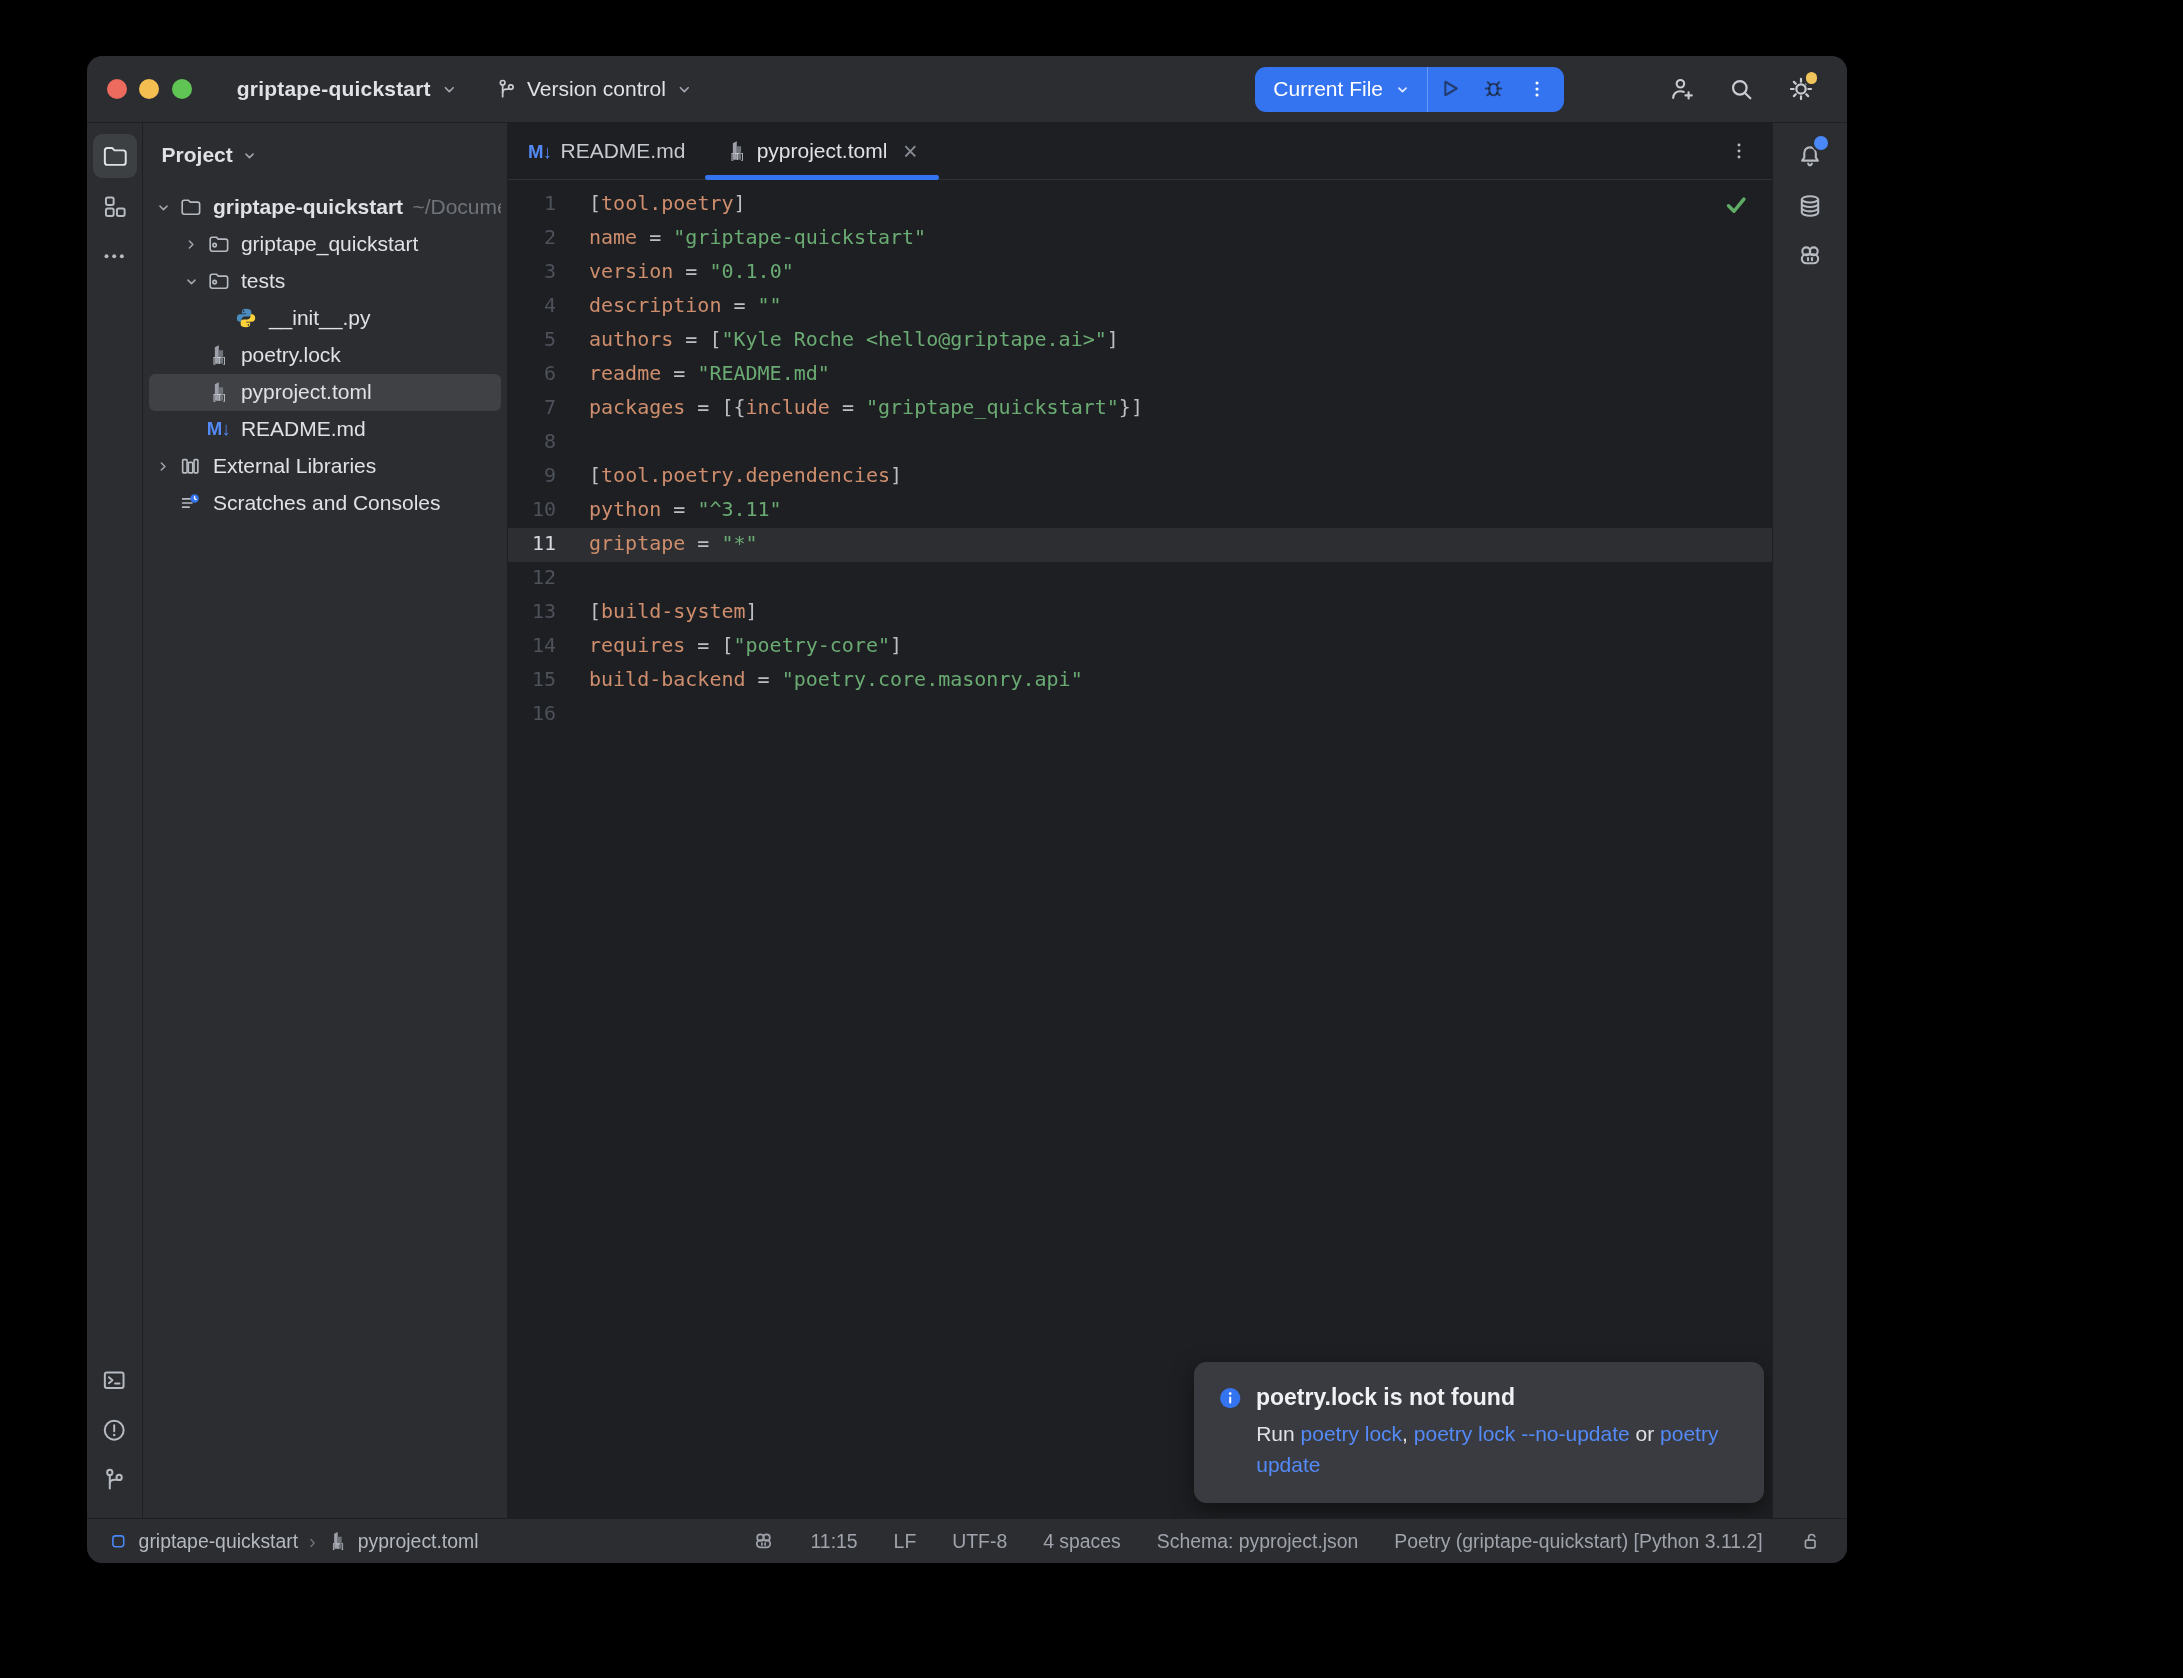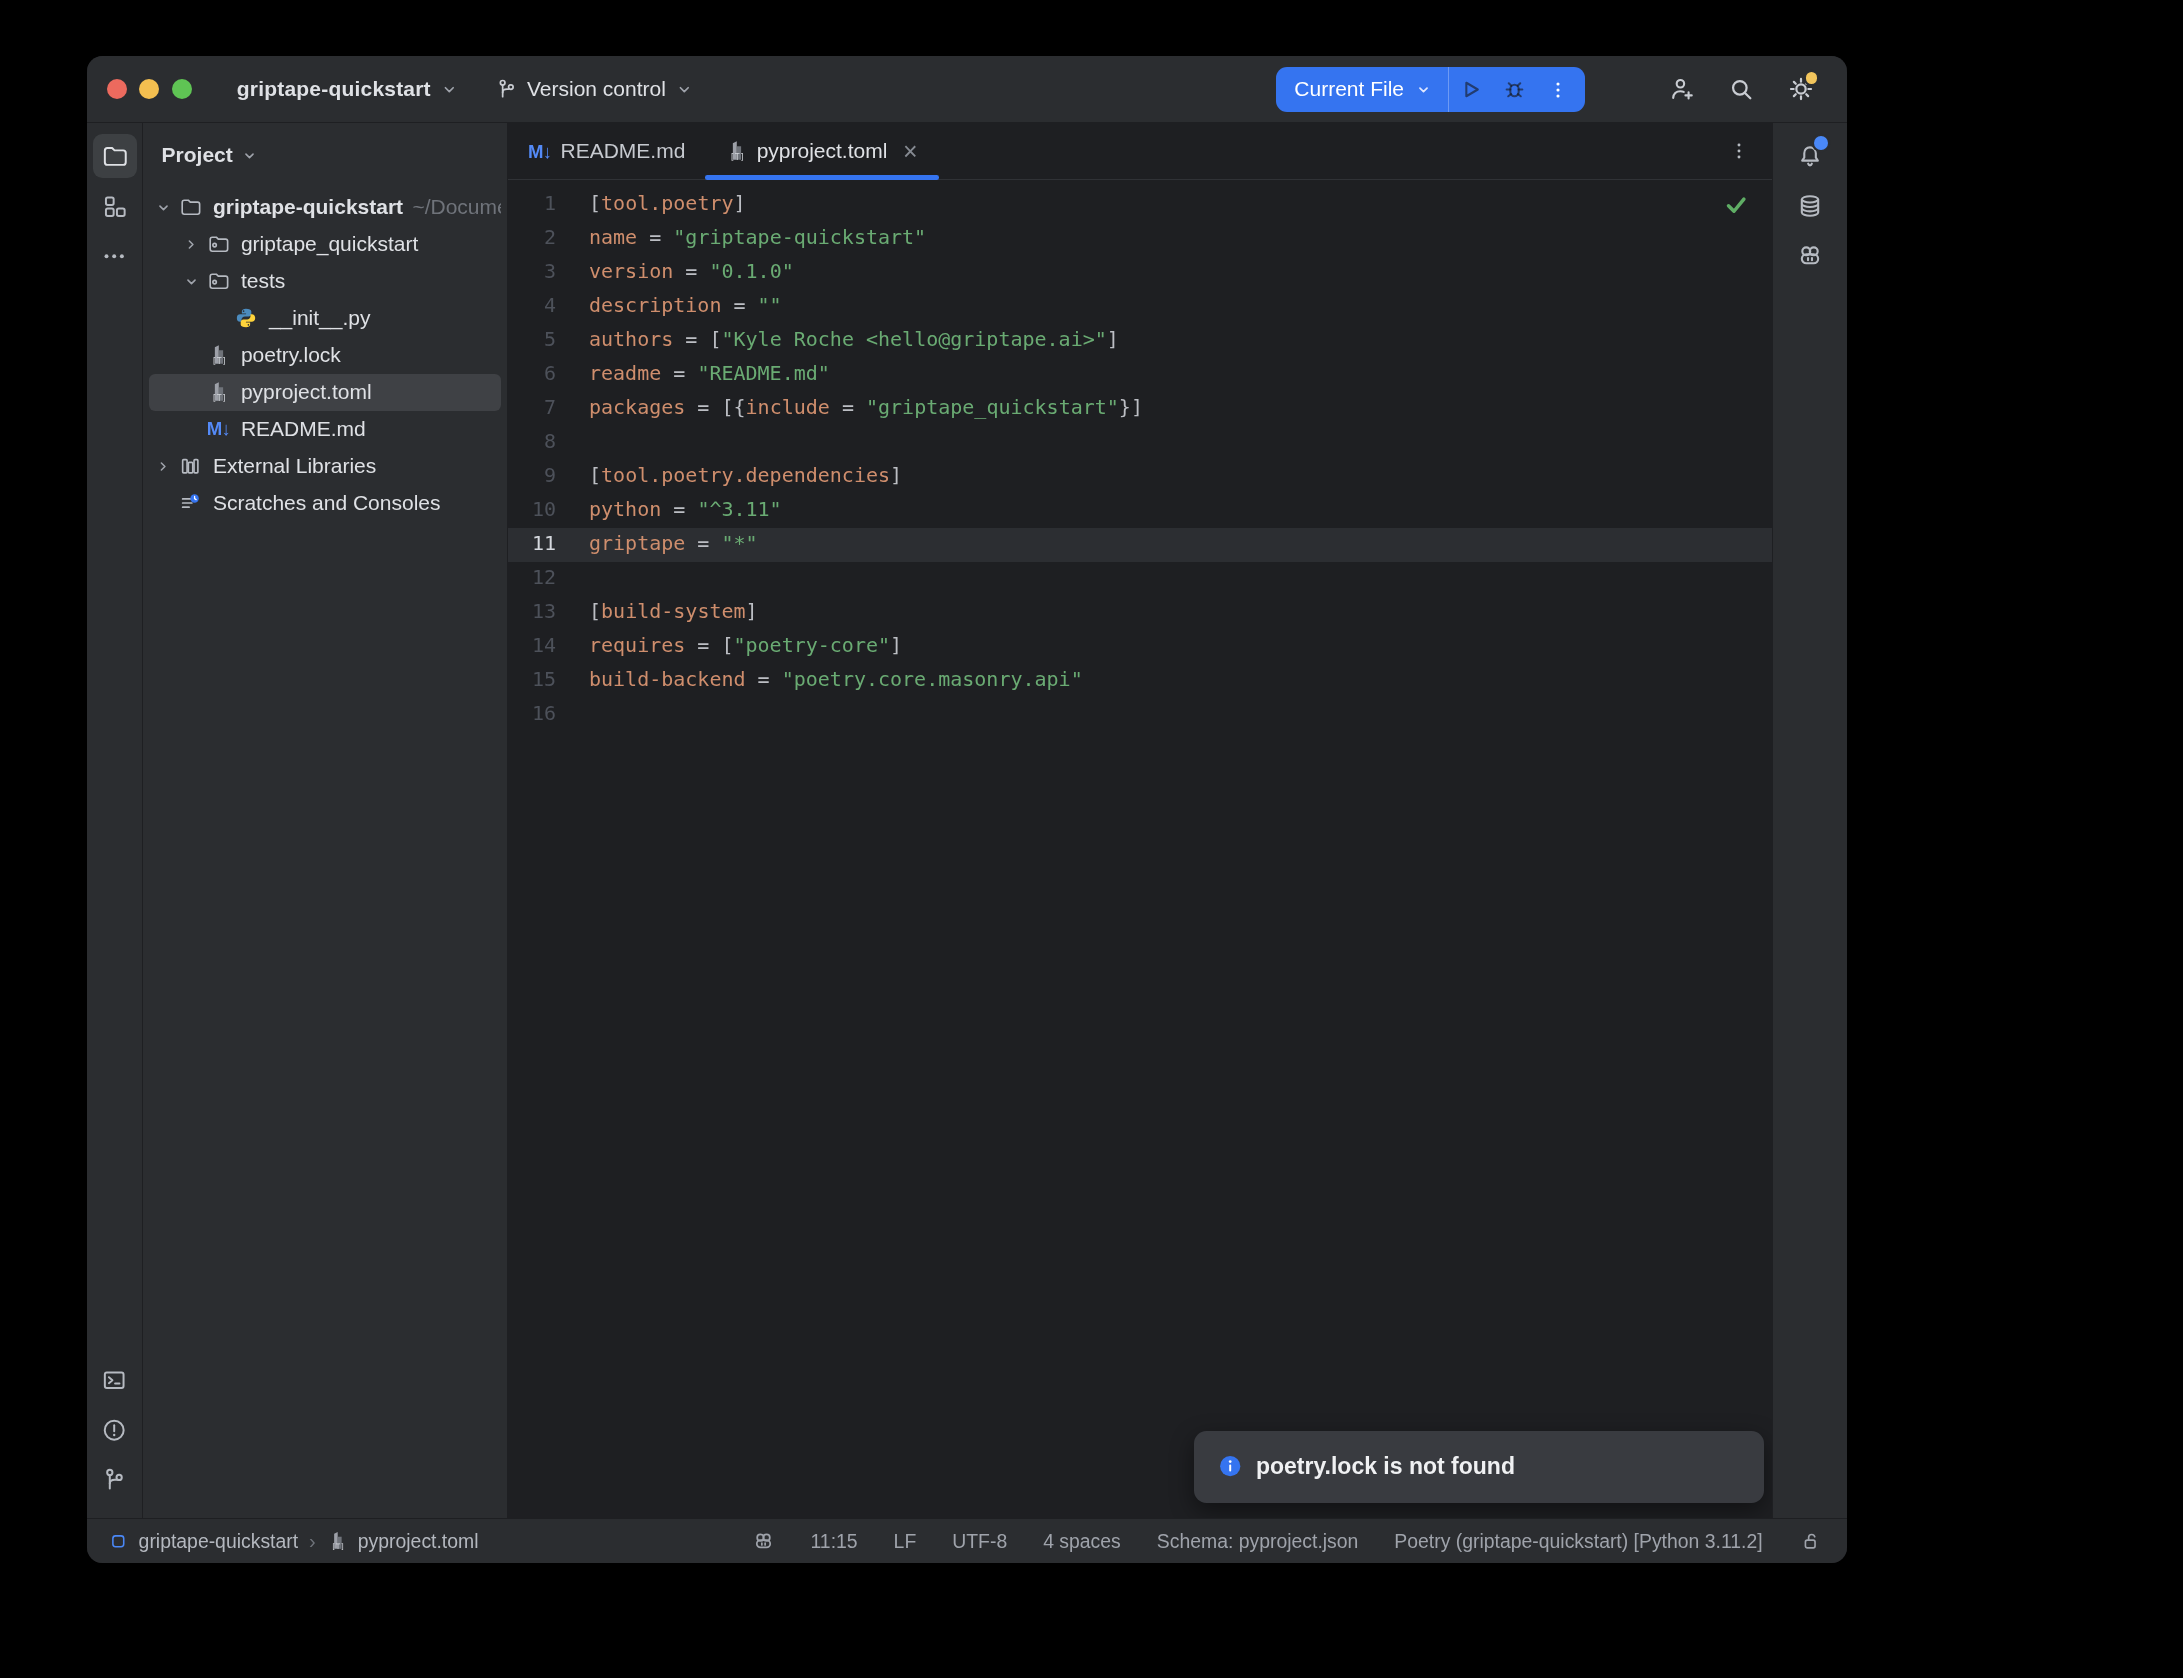--- a/index.html
+++ b/index.html
@@ -22,22 +22,22 @@
   .traffic { display:flex; gap:12.4px; margin-right:34px; }
   .light { width:20px; height:20px; border-radius:50%; border:0; padding:0; }
   .tb-btn {
     display:flex; align-items:center; gap:9.3px; background:none; border:0;
     color:#dfe1e5; font-size:21px; font-family:inherit; padding:6.2px 11px; border-radius:7.8px;
     white-space:nowrap; cursor:default;
   }
   .tb-btn .bold { font-weight:700; letter-spacing:0.2px; }
   .tb-right { margin-left:auto; display:flex; align-items:center; gap:23px; }
   .run-widget {
-    display:flex; align-items:flex-end; background:#3574f0; border-radius:11px;
-    height:45px; margin-right:54px; padding:0 4.7px 0 0;
+    display:flex; align-items:flex-start; background:#3574f0; border-radius:11px;
+    height:45px; margin-right:75px; padding:0 4.7px 0 0;
   }
   .run-config {
     display:flex; align-items:center; gap:11px; background:none; border:0;
     color:#fff; font-size:21px; font-family:inherit; padding:0 15.5px 0 18.6px; height:100%;
   }
   .run-divider { width:0.8px; height:45px; background:rgba(255,255,255,.28); }
   .run-icon-btn { background:none; border:0; width:44px; height:44px; display:flex; align-items:center; justify-content:center; padding:0; }
   .icon-btn { background:none; border:0; width:37px; height:37px; display:flex; align-items:center; justify-content:center; padding:0; position:relative; }
   .badge-dot { position:absolute; border-radius:50%; }
   
@@ -455,20 +455,23 @@
           <div class="notif-head">
             <span>
               <svg width="26.4" height="26.4" viewBox="0 0 24 24">
                 <circle cx="12" cy="12" r="9.2" fill="#3574f0"></circle>
                 <circle cx="12" cy="7.8" r="1.25" fill="#fff"></circle>
                 <rect x="11.1" y="10.4" width="1.8" height="6.4" rx="0.9" fill="#fff"></rect>
               </svg>
             </span>
             <span class="notif-title">poetry.lock is not found</span>
           </div>
+          <div class="notif-body">
+            <span>Run </span><a class="link" href="#">poetry lock</a><span>, </span><a class="link" href="#">poetry lock --no-update</a><span> or </span><a class="link" href="#">poetry update</a>
+          </div>
         </div>
       </div>
     </section>
 
     <nav class="rail right">
       <button class="rail-btn">
         <span>
           <svg width="28" height="28" viewBox="0 0 24 24" fill="none" stroke="#b6bac1" stroke-width="1.8" stroke-linecap="round" stroke-linejoin="round">
             <path d="M12 4.6c-3 0-4.9 2.1-4.9 5.1v3.6L5.3 16h13.4L17 13.3V9.7c0-3-2-5.1-5-5.1z"></path>
             <path d="M10.4 18.6c.3.9.9 1.4 1.6 1.4s1.3-.5 1.6-1.4"></path>

